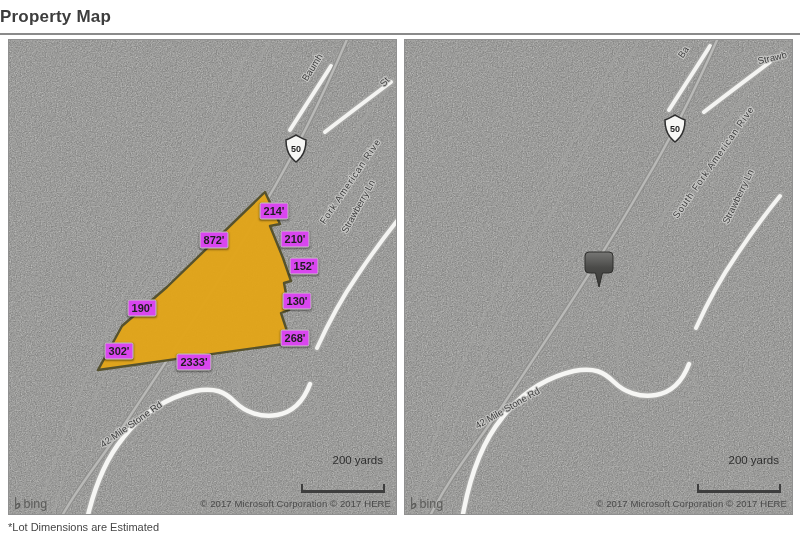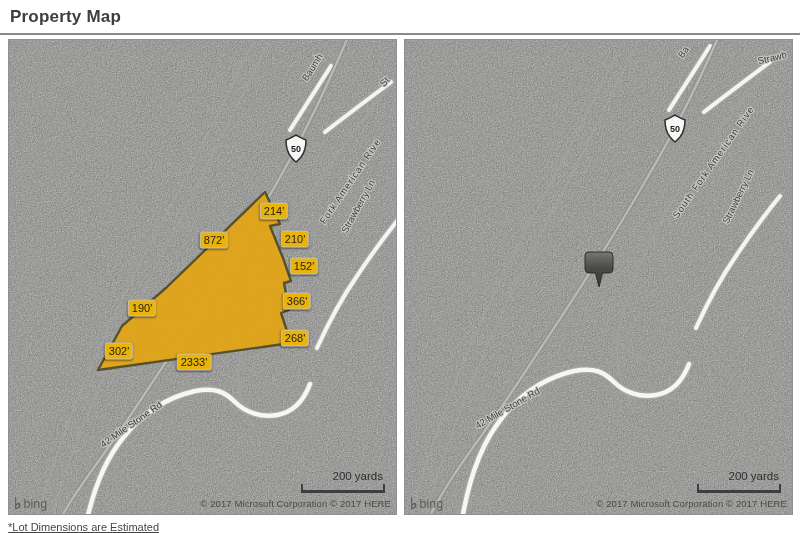--- a/index.html
+++ b/index.html
@@ -1,36 +1,36 @@
 <!DOCTYPE html>
 <html><head>
 <meta charset="utf-8">
 <style>
   html,body{margin:0;padding:0;background:#ffffff;width:800px;height:533px;overflow:hidden;
     font-family:"Liberation Sans",sans-serif;}
-  .page-title{font-size:17px;font-weight:bold;color:#3d3d3d;margin:7px 0 6px 10px;letter-spacing:.2px;}
+  .page-title{font-size:17px;font-weight:bold;color:#3d3d3d;margin:7px 0 6px 0;letter-spacing:.2px;}
   .title-rule{border-bottom:2px solid #8a8a8a;width:800px;height:0;}
   .maps{display:flex;gap:7px;margin:4px 0 0 8px;}
   .map-panel{position:relative;width:387px;height:474px;border:1px solid #909090;
     background:#bbbbb9;overflow:hidden;flex:none;}
   .map-svg{position:absolute;left:0;top:0;width:387px;height:474px;display:block;}
   .roadlbl{font-family:"Liberation Sans",sans-serif;font-size:9.5px;fill:#3c3c3c;
     paint-order:stroke;stroke:#c8c8c6;stroke-width:2.2px;stroke-linejoin:round;}
   .shield-num{font-family:"Liberation Sans",sans-serif;font-size:9px;font-weight:bold;fill:#1d1d1d;}
-  .dim-label{position:absolute;transform:translate(-50%,-50%);background:#eab308;
+  .dim-label{position:absolute;transform:translate(-50%,-50%);background:#d946ef;
     border:1px solid #c6c6c0;border-radius:2px;box-shadow:0 1px 2px rgba(0,0,0,.4);
-    color:#1e1e1e;font-size:11px;font-weight:normal;line-height:13px;padding:1px 3px;white-space:nowrap;}
+    color:#1e1e1e;font-size:11px;font-weight:bold;line-height:13px;padding:1px 3px;white-space:nowrap;}
   .scale{position:absolute;right:11px;bottom:21px;text-align:right;}
-  .scale-text{font-size:11.5px;color:#2e2e2e;margin-bottom:2px;padding-right:2px;}
+  .scale-text{font-size:11.5px;color:#2e2e2e;margin-bottom:18px;padding-right:2px;}
   .scale-rule{width:80px;height:6px;border-left:2px solid #3e3e3e;border-right:2px solid #3e3e3e;
     border-bottom:3px solid #3e3e3e;margin-left:auto;}
   .copyright{position:absolute;right:5px;bottom:5px;font-size:9.5px;color:#4a4a4a;letter-spacing:.1px;}
   .bing{position:absolute;left:5px;bottom:3px;color:#5c5c5a;font-size:12.5px;display:flex;align-items:center;gap:2px;}
   .bing-b{font-size:16px;font-weight:bold;line-height:12px;}
-  .footnote{font-size:11px;color:#454545;margin:6px 0 0 8px;text-decoration:underline;}
+  .footnote{font-size:11px;color:#454545;margin:6px 0 0 8px;}
 </style>
 </head>
 <body>
 
 <svg width="0" height="0" style="position:absolute" aria-hidden="true">
   <defs>
     <filter id="noise" x="0" y="0" width="100%" height="100%">
       <feTurbulence type="fractalNoise" baseFrequency="0.8" numOctaves="2" stitchTiles="stitch"></feTurbulence>
       <feColorMatrix type="matrix" values="0 0 0 0 0  0 0 0 0 0  0 0 0 0 0  0.9 0.9 0.9 0 -0.75"></feColorMatrix>
     </filter>
@@ -83,21 +83,21 @@
       <g transform="translate(287,109)">
         <use href="#shieldshape" fill="#f7f7f5" stroke="#2e2e2e" stroke-width="1.5"></use>
         <text class="shield-num" text-anchor="middle" y="3">50</text>
       </g>
       <polygon points="256,152 271,184 261,186 274,218 282,241 275,243 280,270 272,273 282,303 89,330 113,286 158,247" fill="#e2a418" fill-opacity="0.96" stroke="#56522e" stroke-width="2.4" stroke-linejoin="round"></polygon>
     </svg>
     <div class="dim-label" style="left:265px;top:171px">214'</div>
     <div class="dim-label" style="left:205px;top:200px">872'</div>
     <div class="dim-label" style="left:286px;top:199px">210'</div>
     <div class="dim-label" style="left:295px;top:226px">152'</div>
-    <div class="dim-label" style="left:288px;top:261px">366'</div>
+    <div class="dim-label" style="left:288px;top:261px">130'</div>
     <div class="dim-label" style="left:286px;top:298px">268'</div>
     <div class="dim-label" style="left:133px;top:268px">190'</div>
     <div class="dim-label" style="left:110px;top:311px">302'</div>
     <div class="dim-label" style="left:185px;top:322px">2333'</div>
     <div class="scale">
       <div class="scale-text">200 yards</div>
       <div class="scale-rule"></div>
     </div>
     <div class="copyright">© 2017 Microsoft Corporation © 2017 HERE</div>
     <div class="bing">

